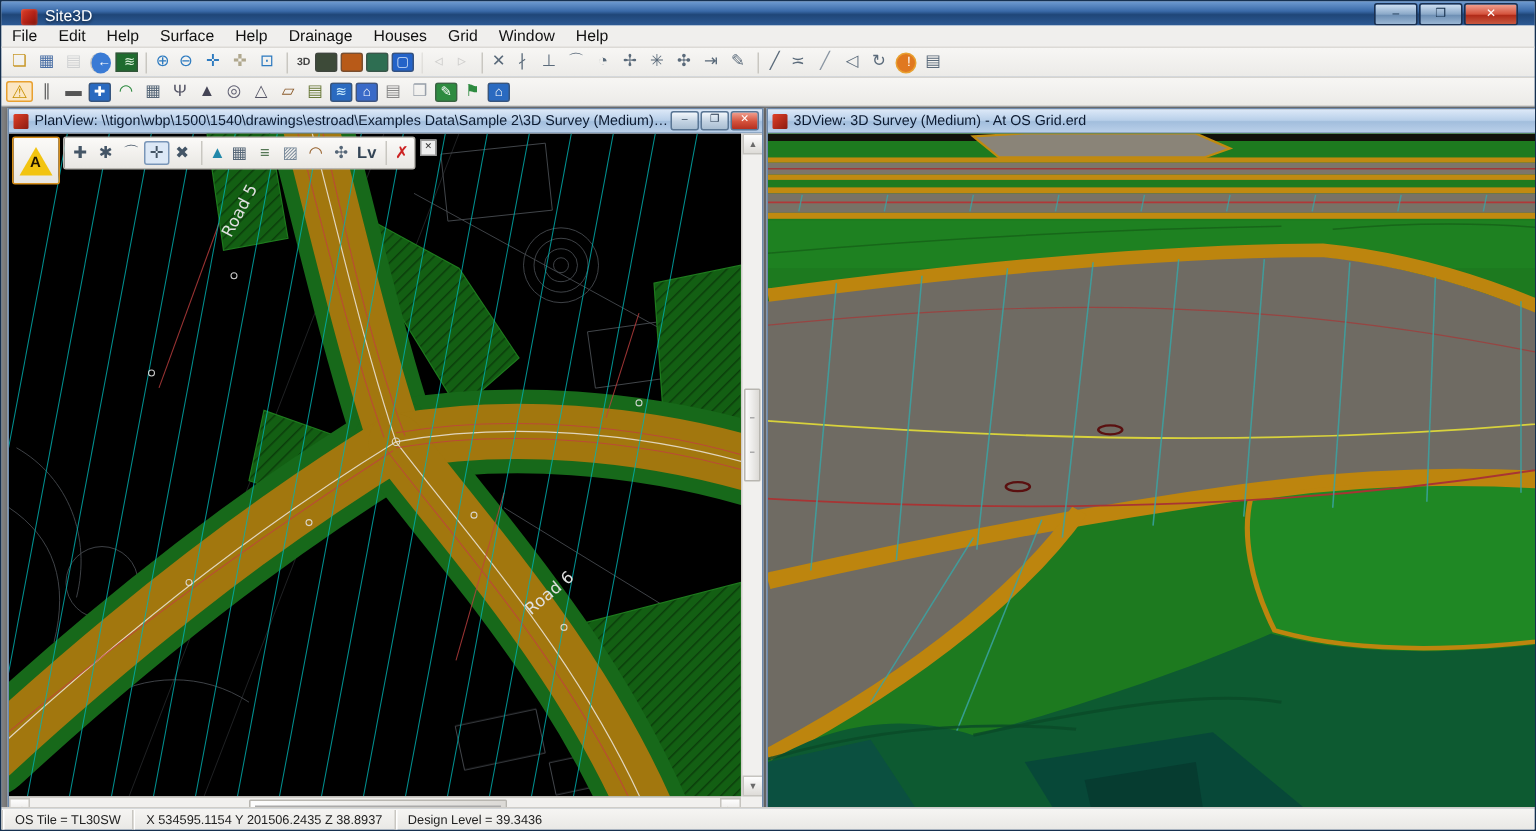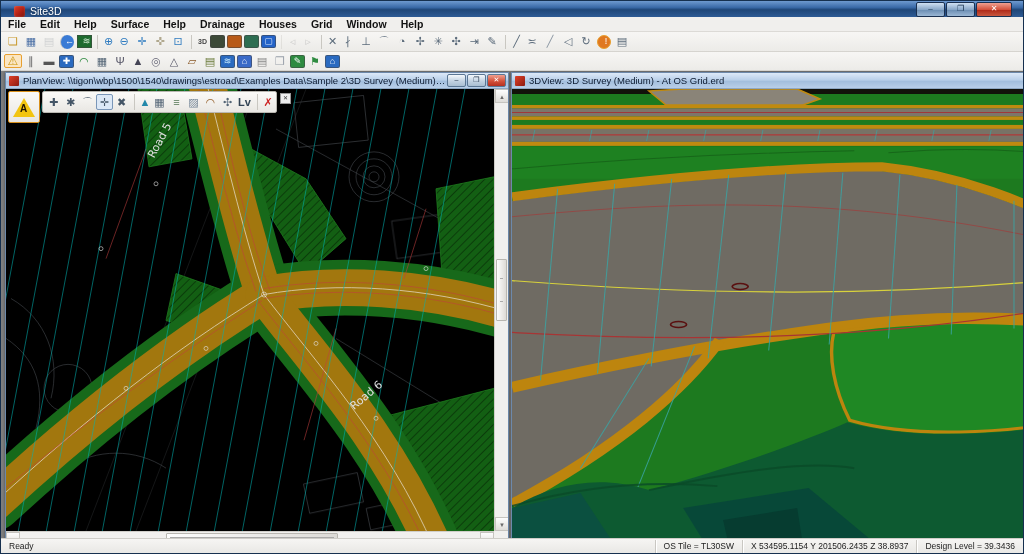--- a/index.html
+++ b/index.html
@@ -12,21 +12,21 @@
   .app-ico{width:11px;height:11px;margin:0 5px 0 2px;border-radius:2px;
     background:linear-gradient(135deg,#e04028 0%,#b02015 55%,#7c150c 100%);box-shadow:inset 0 0 2px #fff4;}
   .titlebar .t{font-size:10.5px;text-shadow:0 1px 2px #0008;flex:1;}
   .wbtn{width:27px;height:13px;margin-left:1px;border:1px solid #1a3050;border-radius:2px;
     background:linear-gradient(180deg,#cfe0f2,#8aa8c8 50%,#6d8fb4 55%,#9ab6d4);
     font-size:8px;line-height:11px;text-align:center;color:#102a46;}
   .wbtn.close{width:34px;background:linear-gradient(180deg,#f0a090,#d4523c 50%,#b02a18 55%,#c85840);color:#fff;}
   
   .menubar{height:14px;background:#f0efed;border-bottom:1px solid #dcdad6;display:flex;align-items:center;
     font-size:10.5px;color:#111;}
-  .mi{padding:16px 7px;line-height:14px;font-weight:bold;}
+  .mi{padding:16px 7px;line-height:14px;}
   
   .tbar{background:linear-gradient(180deg,#f7f6f4,#ecebe8);border-bottom:1px solid #d6d4cf;
     display:flex;align-items:center;padding:1px 3px;}
   .tbar.r1{height:17px;}
   .tbar.r2{height:16px;}
   .ti{width:18px;height:14px;display:flex;align-items:center;justify-content:center;
     font-size:11px;line-height:1;border-radius:2px;box-sizing:border-box;color:#555;}
   .ti .g{pointer-events:none;}
   .ti.sq{width:15px;height:13px;margin:0 1px;border:1px solid #4448;font-size:9px;color:#fff;}
   .ti.round{width:14px;height:14px;margin:0 2px;border-radius:50%;font-size:9px;}
@@ -542,18 +542,17 @@
           <polygon points="0,420 60,405 90,457 0,457" fill="#0b5040"></polygon>
           <polygon points="185,432 250,420 255,457 190,457" fill="#063c30"></polygon>
           <path d="M0,418 C60,398 120,392 180,398" stroke="#0a4a28" stroke-width="2" fill="none" opacity="0.8"></path>
           <path d="M120,402 C200,382 260,372 300,380" stroke="#0a4a28" stroke-width="2" fill="none" opacity="0.8"></path>
         </svg>
       </div>
     </div>
   </div>
 
   <div class="statusbar">
-    <span class="sb-cell rdy">Ready</span>
     <span class="sb-cell b">OS Tile = TL30SW</span>
     <span class="sb-cell b">X 534595.1154 Y 201506.2435 Z 38.8937</span>
     <span class="sb-cell b">Design Level = 39.3436</span>
   </div>
 </div>
 
 </body></html>

